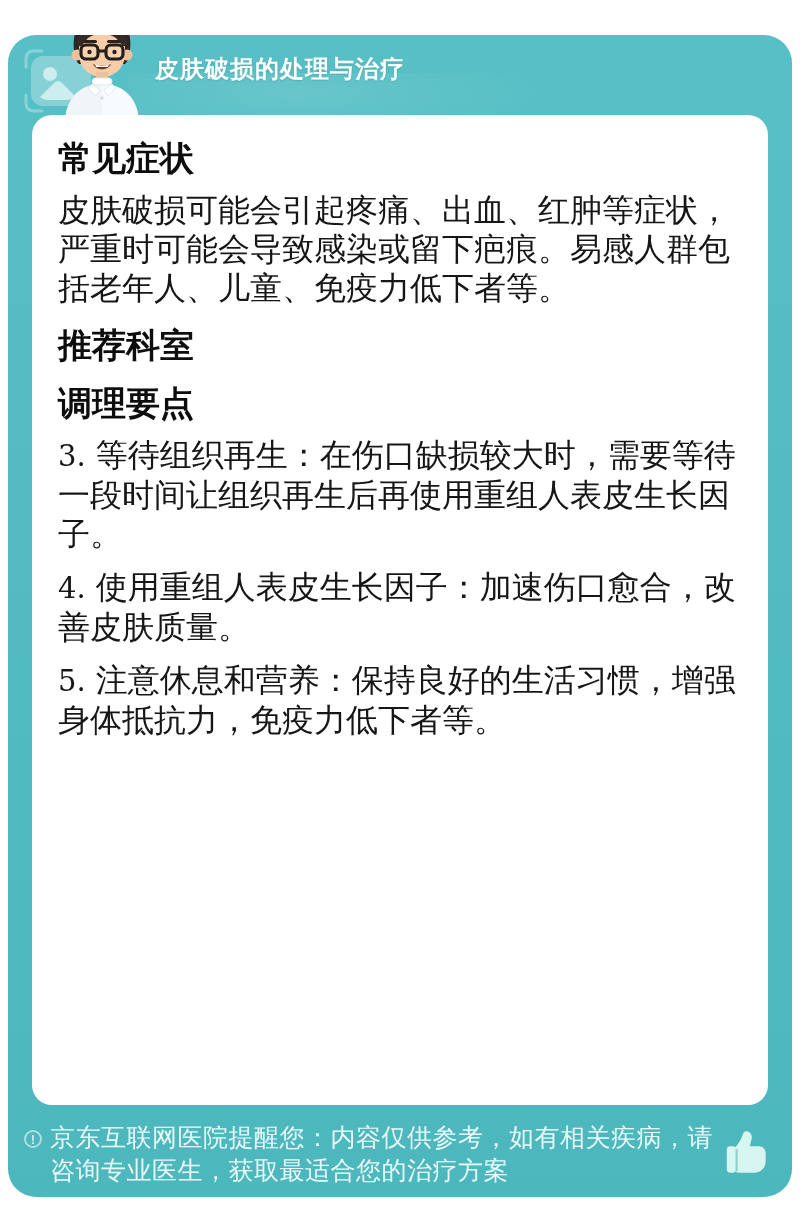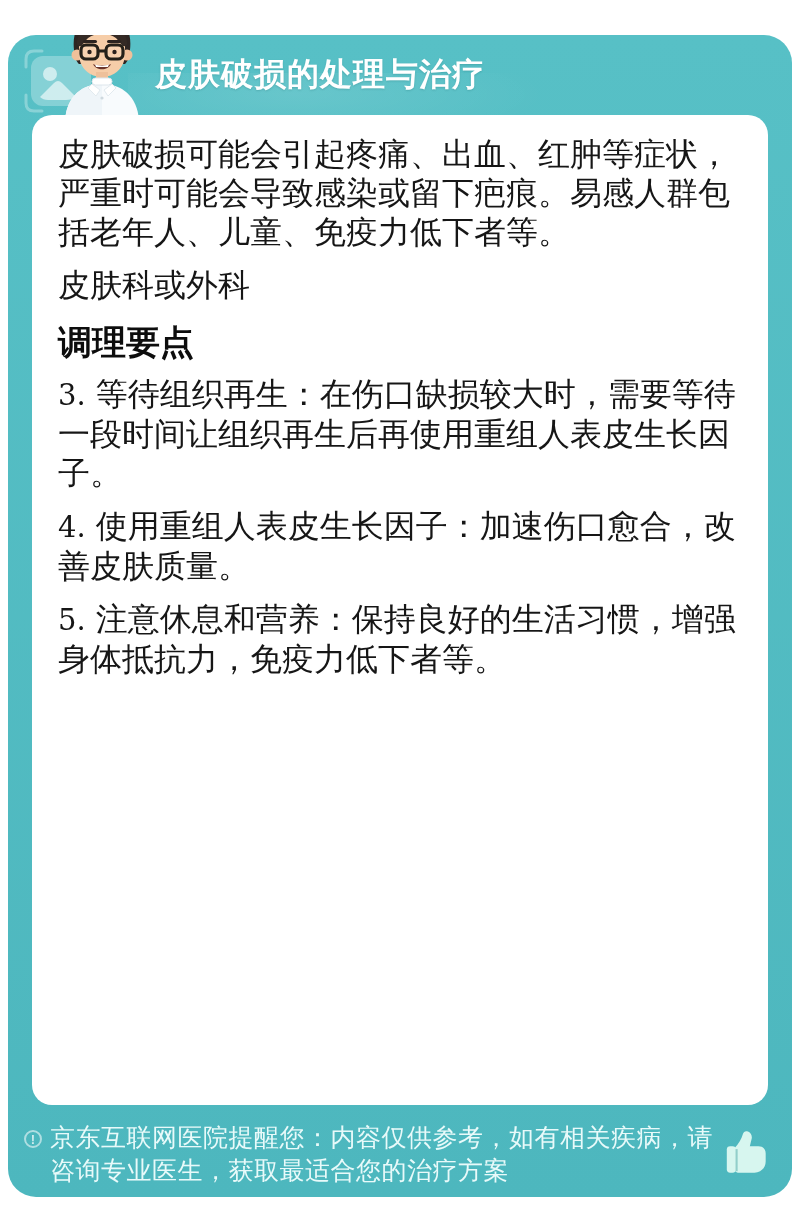--- a/index.html
+++ b/index.html
@@ -15,21 +15,21 @@
     overflow:hidden;
   }
   .header-row{position:relative;height:80px;}
   .header-glow{
     position:absolute;left:120px;top:38px;width:420px;height:70px;
     background:radial-gradient(ellipse at 40% 30%, rgba(255,255,255,0.10), rgba(255,255,255,0) 70%);
     pointer-events:none;
   }
   .page-title{
     position:absolute;left:147px;top:18px;z-index:3;
-    font-size:32px;font-weight:bold;color:#ffffff;letter-spacing:1px;
+    font-size:24px;font-weight:bold;color:#ffffff;letter-spacing:1px;
     text-shadow:0 1px 2px rgba(0,70,70,0.18);
     white-space:nowrap;
   }
   .photo-icon{position:absolute;left:14px;top:12px;z-index:0;}
   .avatar{position:absolute;left:44px;top:-27px;width:100px;height:112px;z-index:1;}
   .content-card{
     position:relative;z-index:2;
     margin:0 24px;height:990px;box-sizing:border-box;
     background:#ffffff;border-radius:20px;
     padding:20px 26px 24px 26px;
@@ -120,23 +120,24 @@
         <path d="M40,76 L48,82 L44,88 L36,80 Z" fill="#ffffff" stroke="#e2eaef" stroke-width="1"></path>
         <path d="M60,76 L52,82 L56,88 L64,80 Z" fill="#ffffff" stroke="#e2eaef" stroke-width="1"></path>
         <circle cx="50" cy="90" r="1.6" fill="#cfd9df"></circle>
       </svg>
     </div>
 
     <div class="page-title">皮肤破损的处理与治疗</div>
   </div>
 
   <div class="content-card">
+    <h2>常见症状</h2>
     <p class="body-paragraph">皮肤破损可能会引起疼痛、出血、红肿等症状，严重时可能会导致感染或留下疤痕。易感人群包括老年人、儿童、免疫力低下者等。</p>
 
-    <p class="body-paragraph">皮肤科或外科</p>
+    <h2>推荐科室</h2>
 
     <h2>调理要点</h2>
 
     <p class="list-item"><span class="list-num">3.</span><span>等待组织再生：在伤口缺损较大时，需要等待一段时间让组织再生后再使用重组人表皮生长因子。</span></p>
     <p class="list-item"><span class="list-num">4.</span><span>使用重组人表皮生长因子：加速伤口愈合，改善皮肤质量。</span></p>
     <p class="list-item"><span class="list-num">5.</span><span>注意休息和营养：保持良好的生活习惯，增强身体抵抗力，免疫力低下者等。</span></p>
   </div>
 
   <div class="footer-row">
     <div class="info-icon">!</div>

